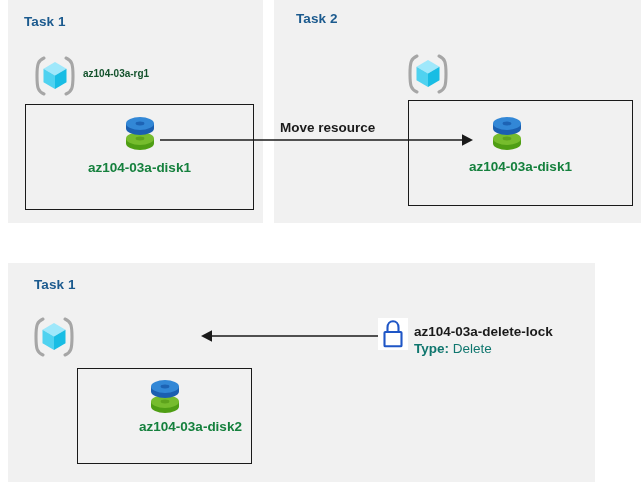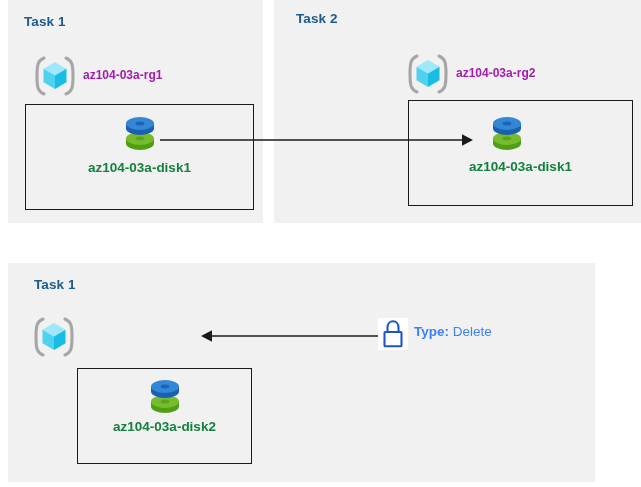--- a/index.html
+++ b/index.html
@@ -62,23 +62,23 @@
     position: absolute;
     width: 44px;
     height: 44px;
   }
   #icon-rg1 { left: 33px;  top: 54px; }
   #icon-rg2 { left: 406px; top: 52px; }
   #icon-rg3 { left: 32px;  top: 315px; }
 
   .rg-label {
     position: absolute;
-    font-size: 12px;
-    font-weight: bold;
-    color: #a21caf;
+    font-size: 10px;
+    font-weight: bold;
+    color: #14532d;
     white-space: nowrap;
   }
   #label-rg1 { left: 83px;  top: 68px; }
   #label-rg2 { left: 456px; top: 66px; }
   #label-rg3 { left: 84px;  top: 329px; }
 
   
   .disk-icon {
     position: absolute;
     width: 40px;
@@ -91,21 +91,21 @@
   .disk-label {
     position: absolute;
     font-size: 13.5px;
     font-weight: bold;
     color: #15803d;
     white-space: nowrap;
     text-align: center;
   }
   #label-disk1-a { left: 25px;  top: 160px; width: 229px; }
   #label-disk1-b { left: 408px; top: 159px; width: 225px; }
-  #label-disk2   { left: 77px;  top: 419px; width: 175px; }
+  #label-disk2   { left: 77px;  top: 419px; width: 175px; padding-left: 26px; }
 
   
   .connector {
     position: absolute;
     pointer-events: none;
   }
   #arrow-move   { left: 160px; top: 125px; width: 320px; height: 30px; }
   #arrow-lock   { left: 200px; top: 325px; width: 180px; height: 24px; }
 
   .arrow-label {
@@ -134,21 +134,21 @@
   }
   .lock-name {
     font-size: 13.5px;
     font-weight: bold;
     color: #1a1a1a;
     white-space: nowrap;
     display: block;
   }
   .lock-type-row {
     font-size: 13.5px;
-    color: #3b82f6;
+    color: #0f766e;
     white-space: nowrap;
     display: block;
   }
   .lock-type-key { font-weight: bold; }
   .lock-type-val { font-weight: normal; }
 </style>
 </head>
 <body>
 
 <div class="stage">
@@ -195,38 +195,38 @@
 
   <div class="rg-icon" id="icon-rg2">
     <svg viewBox="0 0 44 44" width="44" height="44" xmlns="http://www.w3.org/2000/svg">
       <path d="M11 4 C5 6.5 4 10 4 22 C4 34 5 37.5 11 40" fill="none" stroke="#a6a6a6" stroke-width="3.1" stroke-linecap="round"></path>
       <path d="M33 4 C39 6.5 40 10 40 22 C40 34 39 37.5 33 40" fill="none" stroke="#a6a6a6" stroke-width="3.1" stroke-linecap="round"></path>
       <path d="M22 8 L33.5 14.7 L22 21.4 L10.5 14.7 Z" fill="#9fe8fb"></path>
       <path d="M10.5 14.7 L22 21.4 L22 35 L10.5 28.3 Z" fill="#4fd2f0"></path>
       <path d="M33.5 14.7 L33.5 28.3 L22 35 L22 21.4 Z" fill="#18bde4"></path>
     </svg>
   </div>
-  <div class="rg-label" id="label-rg2">az104-03a-rg2</div>
 
   <div class="inner-box" id="box-rg2"></div>
 
   <div class="disk-icon" id="icon-disk1-b">
     <svg viewBox="0 0 40 42" width="40" height="42" xmlns="http://www.w3.org/2000/svg">
       <ellipse cx="20" cy="31.5" rx="14" ry="6.4" fill="#4f9e14"></ellipse>
       <rect x="6" y="26.5" width="28" height="5" fill="#4f9e14"></rect>
       <ellipse cx="20" cy="26.5" rx="14" ry="6.4" fill="#76bc2d"></ellipse>
       <ellipse cx="20" cy="26.5" rx="4.4" ry="1.9" fill="#5ea31c"></ellipse>
       <ellipse cx="20" cy="16.5" rx="14" ry="6.4" fill="#1b5fb0"></ellipse>
       <rect x="6" y="11.5" width="28" height="5" fill="#1b5fb0"></rect>
       <ellipse cx="20" cy="11.5" rx="14" ry="6.4" fill="#3287d6"></ellipse>
       <ellipse cx="20" cy="11.5" rx="4.4" ry="1.9" fill="#1d63b4"></ellipse>
     </svg>
   </div>
   <div class="disk-label" id="label-disk1-b">az104-03a-disk1</div>
 
+  <div class="arrow-label" id="label-move">Move resource</div>
   <div class="connector" id="arrow-move">
     <svg viewBox="0 0 320 30" width="320" height="30" xmlns="http://www.w3.org/2000/svg">
       <line x1="0" y1="15" x2="303" y2="15" stroke="#1a1a1a" stroke-width="1.6"></line>
       <path d="M302 9.2 L313 15 L302 20.8 Z" fill="#1a1a1a"></path>
     </svg>
   </div>
 
   <div class="panel" id="panel-task3"></div>
   <div class="panel-title" id="title-task3">Task 1</div>
 
@@ -266,16 +266,17 @@
   <div id="icon-lock">
     <svg viewBox="0 0 30 32" width="30" height="32" xmlns="http://www.w3.org/2000/svg">
 
       <path d="M9.5 14 L9.5 9.5 C9.5 5.5 12 3.2 15 3.2 C18 3.2 20.5 5.5 20.5 9.5 L20.5 14" fill="none" stroke="#1f56c6" stroke-width="2.1" stroke-linecap="round"></path>
 
       <rect x="6.5" y="14" width="17" height="14.2" rx="0.8" fill="none" stroke="#1f56c6" stroke-width="2.1"></rect>
     </svg>
   </div>
 
   <div class="lock-text-group">
+    <span class="lock-name">az104-03a-delete-lock</span>
     <span class="lock-type-row"><span class="lock-type-key">Type:</span><span class="lock-type-val">&nbsp;</span><span class="lock-type-val">Delete</span></span>
   </div>
 
 </div>
 
 </body></html>

